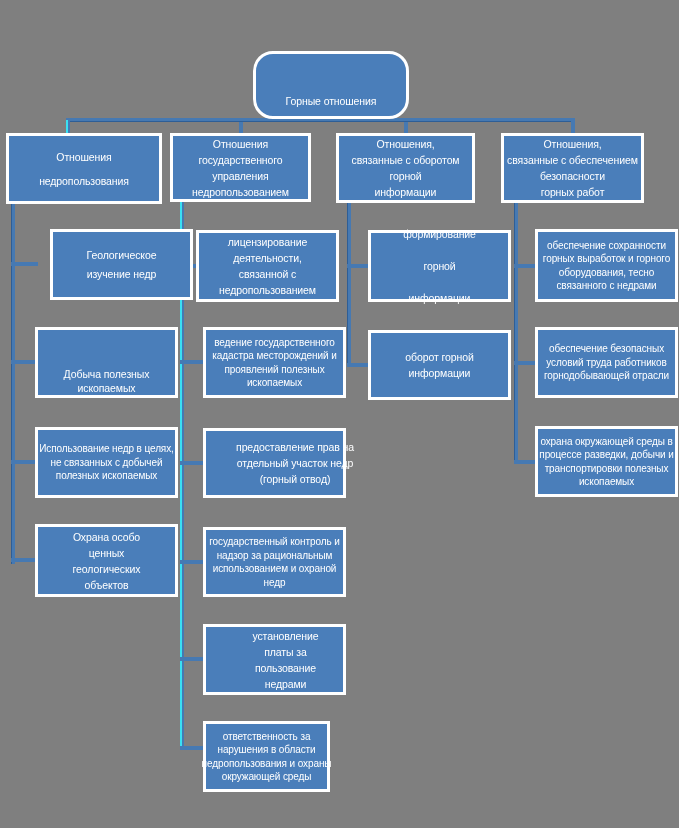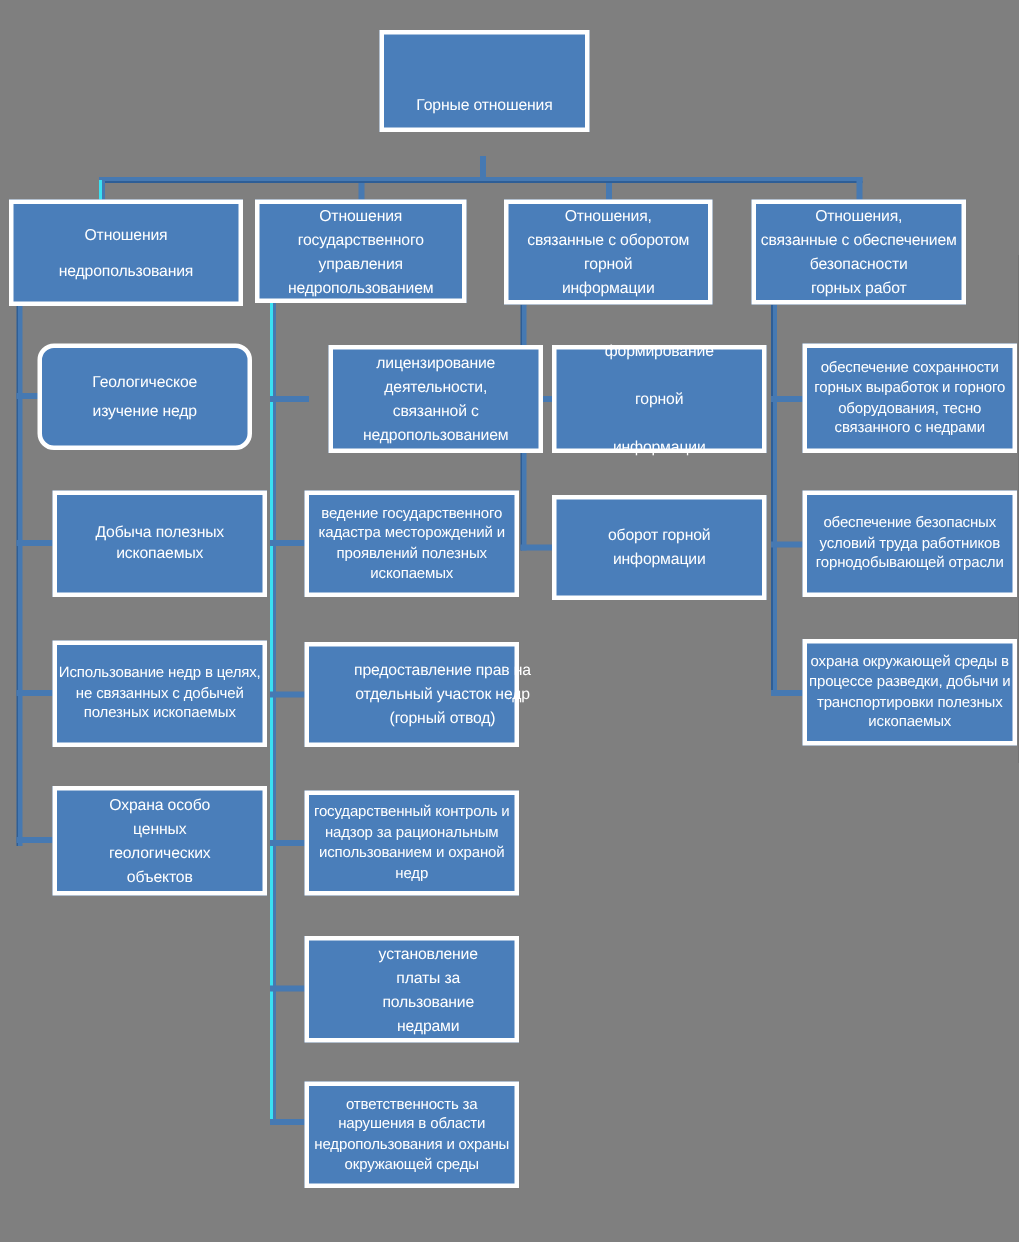--- a/index.html
+++ b/index.html
@@ -65,21 +65,21 @@
 
   <div class="conn dark" style="left:347px;top:203px;width:4px;height:164px;"></div>
   <div class="conn" style="left:347px;top:264px;width:24px;height:4px;"></div>
   <div class="conn" style="left:347px;top:363px;width:24px;height:4px;"></div>
 
   <div class="conn dark" style="left:514px;top:203px;width:4px;height:261px;"></div>
   <div class="conn" style="left:514px;top:264px;width:24px;height:4px;"></div>
   <div class="conn" style="left:514px;top:361px;width:24px;height:4px;"></div>
   <div class="conn" style="left:514px;top:460px;width:24px;height:4px;"></div>
 
-  <div class="node bottom" style="left:253px;top:20px;width:140px;height:68px;">
+  <div class="node bottom" style="left:253px;top:51px;width:156px;height:68px;border-radius:20px;">
     <div class="ln">Горные отношения</div>
   </div>
 
   <div class="node lh24" style="left:6px;top:133px;width:156px;height:71px;">
       <div class="ln">Отношения</div>
       <div class="ln">недропользования</div>
     </div>
   <div class="node lh16" style="left:170px;top:133px;width:141px;height:69px;">
       <div class="ln">Отношения</div>
       <div class="ln">государственного</div>
@@ -92,41 +92,41 @@
       <div class="ln">горной</div>
       <div class="ln">информации</div>
     </div>
   <div class="node lh16" style="left:501px;top:133px;width:143px;height:70px;">
       <div class="ln">Отношения,</div>
       <div class="ln">связанные с обеспечением</div>
       <div class="ln">безопасности</div>
       <div class="ln">горных работ</div>
     </div>
 
-  <div class="node lh19" style="left:25px;top:229px;width:143px;height:71px;border-radius:11px;">
+  <div class="node lh19" style="left:50px;top:229px;width:143px;height:71px;">
       <div class="ln">Геологическое</div>
       <div class="ln">изучение недр</div>
     </div>
-  <div class="node lh13" style="left:35px;top:327px;width:143px;height:71px;">
+  <div class="node lh13" style="left:35px;top:327px;width:143px;height:71px;justify-content:flex-end;">
       <div class="ln">Добыча полезных</div>
       <div class="ln">ископаемых</div>
     </div>
   <div class="node lh13 sm" style="left:35px;top:427px;width:143px;height:71px;">
       <div class="ln">Использование недр в целях,</div>
       <div class="ln">не связанных с добычей</div>
       <div class="ln">полезных ископаемых</div>
     </div>
   <div class="node lh16" style="left:35px;top:524px;width:143px;height:73px;">
       <div class="ln">Охрана особо</div>
       <div class="ln">ценных</div>
       <div class="ln">геологических</div>
       <div class="ln">объектов</div>
     </div>
 
-  <div class="node lh16" style="left:219px;top:230px;width:143px;height:72px;">
+  <div class="node lh16" style="left:196px;top:230px;width:143px;height:72px;">
       <div class="ln">лицензирование</div>
       <div class="ln">деятельности,</div>
       <div class="ln">связанной с</div>
       <div class="ln">недропользованием</div>
     </div>
   <div class="node lh13 sm" style="left:203px;top:327px;width:143px;height:71px;">
       <div class="ln">ведение государственного</div>
       <div class="ln">кадастра месторождений и</div>
       <div class="ln">проявлений полезных</div>
       <div class="ln">ископаемых</div>
@@ -141,21 +141,21 @@
       <div class="ln">надзор за рациональным</div>
       <div class="ln">использованием и охраной</div>
       <div class="ln">недр</div>
     </div>
   <div class="node lh16" style="left:203px;top:624px;width:143px;height:71px;padding-left:22px;">
       <div class="ln">установление</div>
       <div class="ln">платы за</div>
       <div class="ln">пользование</div>
       <div class="ln">недрами</div>
     </div>
-  <div class="node lh13 sm" style="left:203px;top:721px;width:143px;height:71px;">
+  <div class="node lh13 sm" style="left:203px;top:721px;width:127px;height:71px;">
       <div class="ln">ответственность за</div>
       <div class="ln">нарушения в области</div>
       <div class="ln">недропользования и охраны</div>
       <div class="ln">окружающей среды</div>
     </div>
 
   <div class="node lh16" style="left:368px;top:230px;width:143px;height:72px;gap:16px;">
       <div class="ln">формирование</div>
       <div class="ln">горной</div>
       <div class="ln">информации</div>

